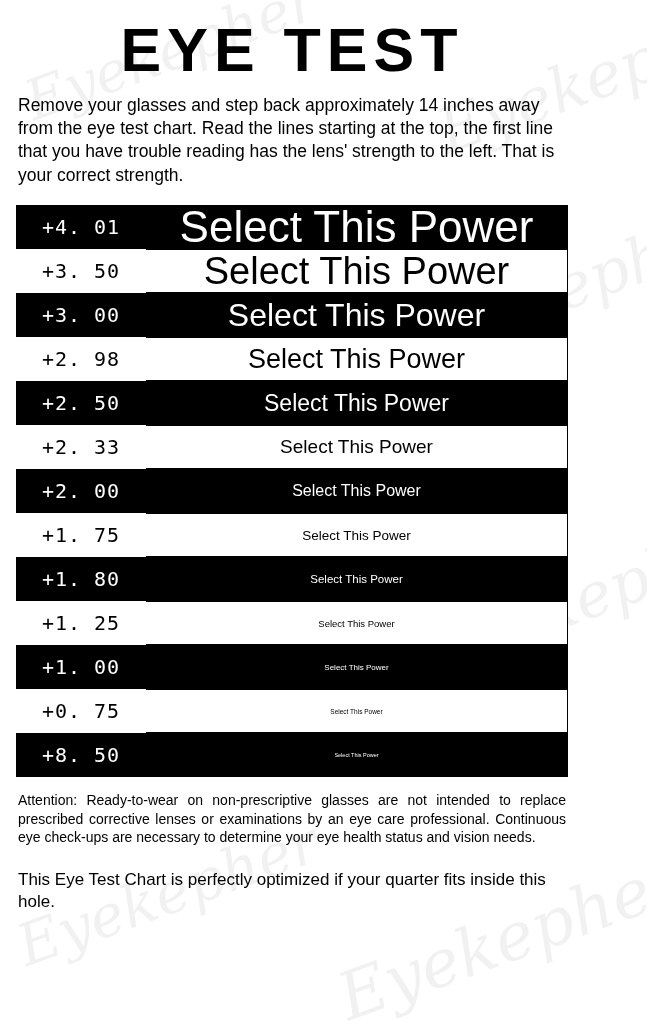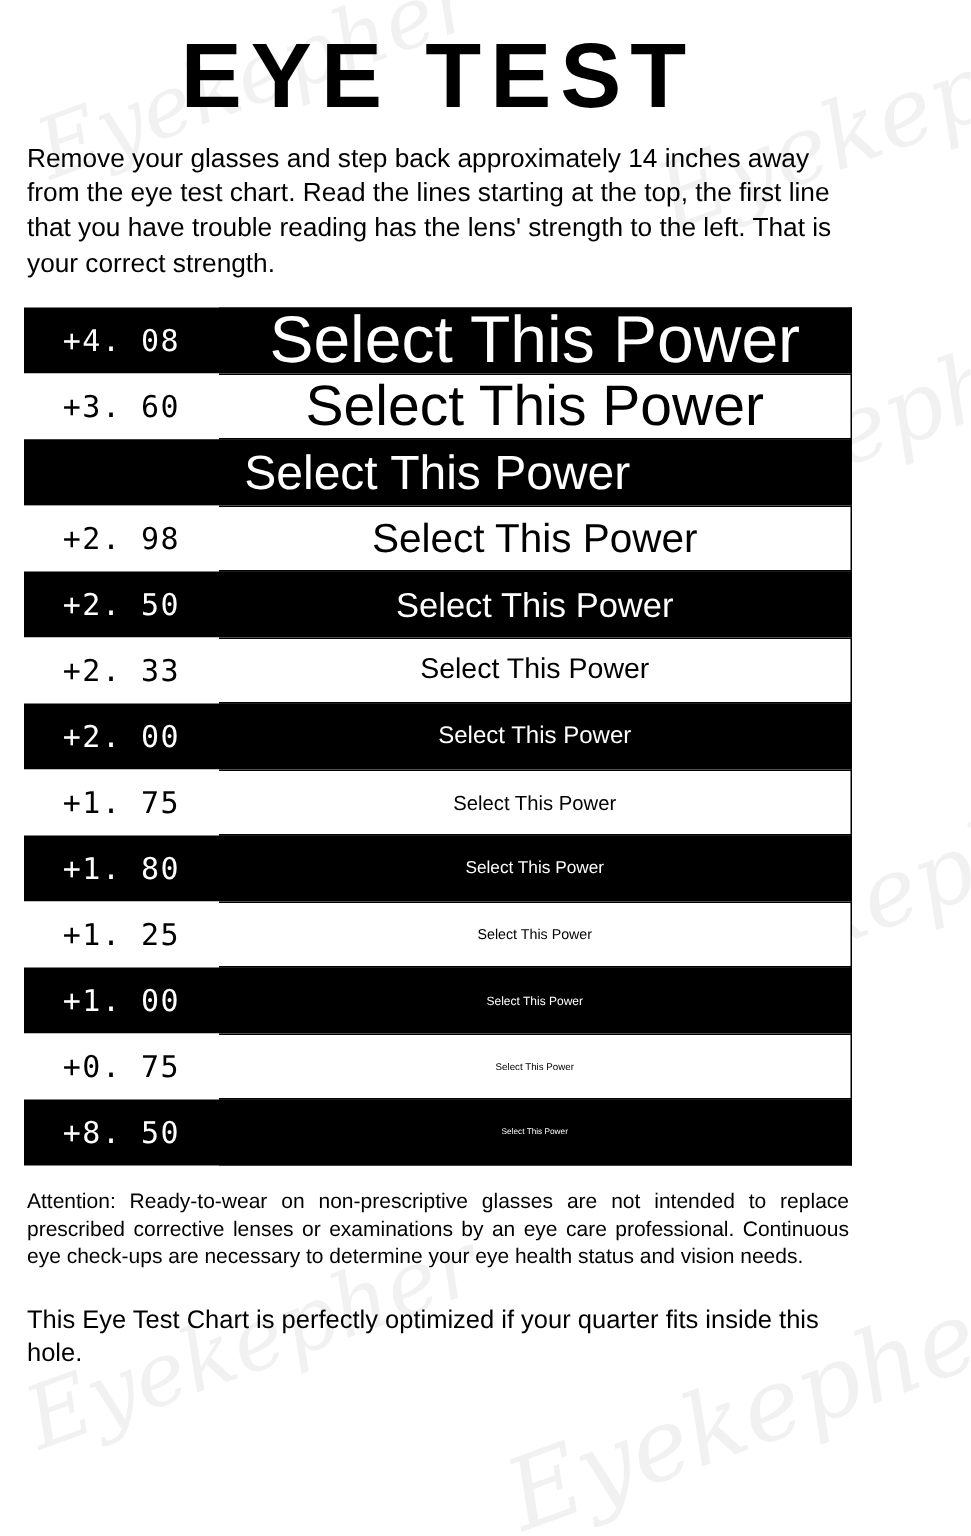--- a/index.html
+++ b/index.html
@@ -148,28 +148,29 @@
 <div class="page">
 
   <h1 class="title">
     <span>EYE TEST</span>
   </h1>
 
   <p class="intro">Remove your glasses and step back approximately 14 inches away from the eye test chart. Read the lines starting at the top, the first line that you have trouble reading has the lens' strength to the left. That is your correct strength.</p>
 
   <div class="chart" id="chart">
       <div class="row dark">
-        <div class="power">+4. 08</div>
+        <div class="power">+4. 01</div>
         <div class="sample" style="font-size: 44px;">Select This Power</div>
       </div>
       <div class="row light">
-        <div class="power">+3. 60</div>
+        <div class="power">+3. 50</div>
         <div class="sample" style="font-size: 38px;">Select This Power</div>
       </div>
       <div class="row dark">
+        <div class="power">+3. 00</div>
         <div class="sample" style="font-size: 32px;">Select This Power</div>
       </div>
       <div class="row light">
         <div class="power">+2. 98</div>
         <div class="sample" style="font-size: 27px;">Select This Power</div>
       </div>
       <div class="row dark">
         <div class="power">+2. 50</div>
         <div class="sample" style="font-size: 23px;">Select This Power</div>
       </div>

